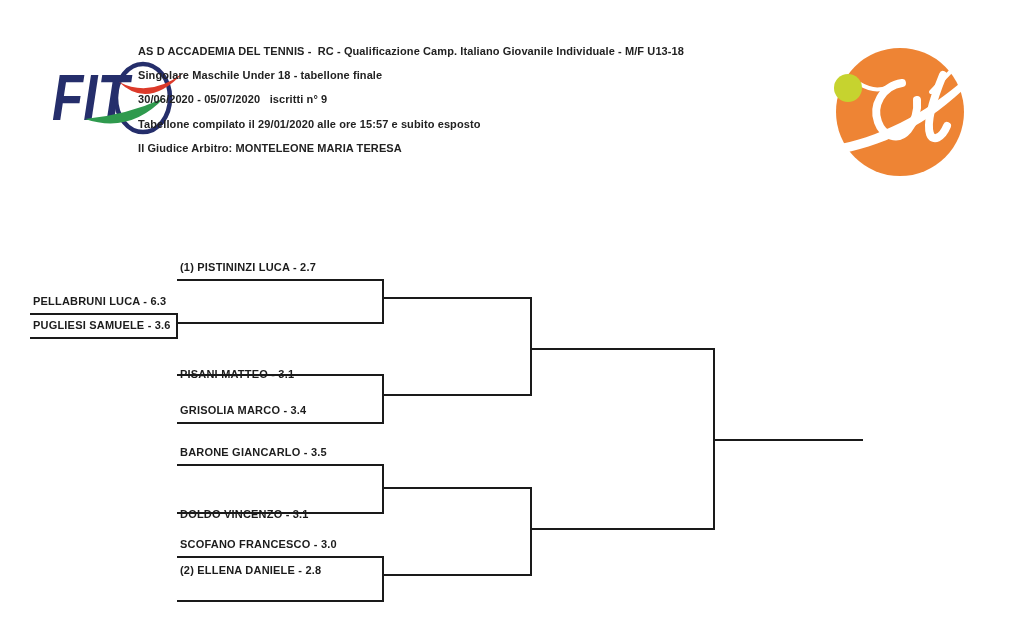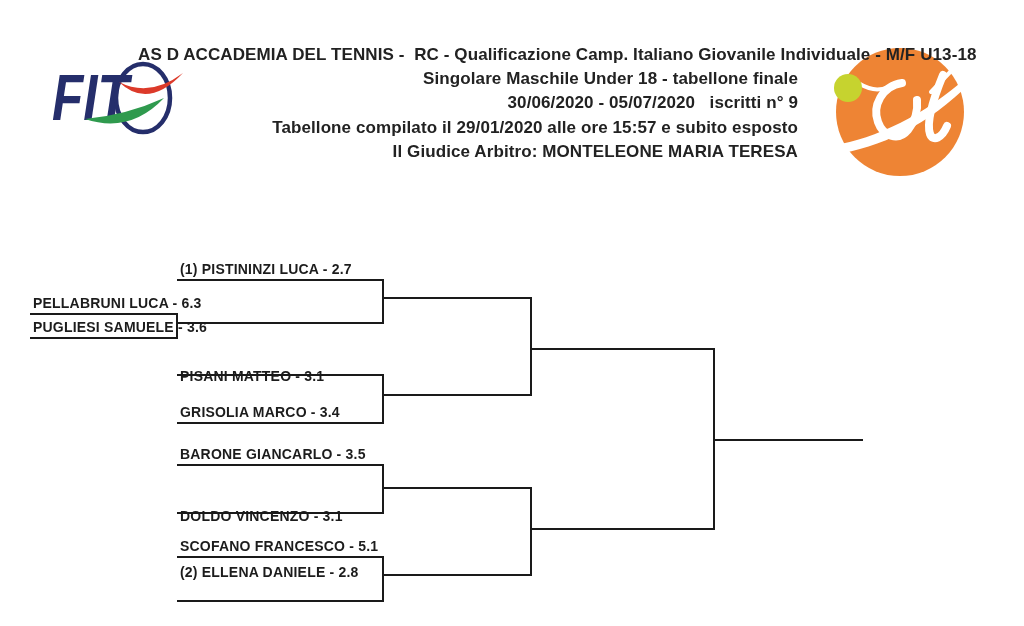--- a/index.html
+++ b/index.html
@@ -4,25 +4,25 @@
 <style>
   html,body{margin:0;padding:0;background:#ffffff;}
   #page{
     position:relative;width:1024px;height:626px;background:#ffffff;overflow:hidden;
     font-family:"Liberation Sans",sans-serif;color:#1c1c1c;
   }
   .hline,.vline{position:absolute;background:#1a1a1a;}
   .hline{height:2px;}
   .vline{width:2px;}
   .hdr{
-    position:absolute;left:138px;width:660px;text-align:right;
-    font-size:17px;font-weight:bold;color:#222;white-space:pre;letter-spacing:.1px;
+    position:absolute;left:138px;width:660px;text-align:left;
+    font-size:11px;font-weight:bold;color:#222;white-space:pre;letter-spacing:.1px;
   }
   .slot{
-    position:absolute;font-size:14px;font-weight:bold;color:#1c1c1c;
+    position:absolute;font-size:11px;font-weight:bold;color:#1c1c1c;
     white-space:pre;letter-spacing:.2px;
   }
   #fit-logo{position:absolute;left:40px;top:56px;}
   #academy-logo{position:absolute;left:830px;top:42px;}
 </style>
 </head>
 <body>
 
 <div id="page">
 
@@ -49,21 +49,21 @@
   <div class="hdr" style="top:118px">Tabellone compilato il 29/01/2020 alle ore 15:57 e subito esposto</div>
   <div class="hdr" style="top:142px">Il Giudice Arbitro: MONTELEONE MARIA TERESA</div>
 
   <div class="slot" style="left:180px;top:261px">(1) PISTININZI LUCA - 2.7</div>
   <div class="slot" style="left:33px;top:295px">PELLABRUNI LUCA - 6.3</div>
   <div class="slot" style="left:33px;top:319px">PUGLIESI SAMUELE - 3.6</div>
   <div class="slot" style="left:180px;top:368px">PISANI MATTEO - 3.1</div>
   <div class="slot" style="left:180px;top:404px">GRISOLIA MARCO - 3.4</div>
   <div class="slot" style="left:180px;top:446px">BARONE GIANCARLO - 3.5</div>
   <div class="slot" style="left:180px;top:508px">DOLDO VINCENZO - 3.1</div>
-  <div class="slot" style="left:180px;top:538px">SCOFANO FRANCESCO - 5.1</div>
+  <div class="slot" style="left:180px;top:538px">SCOFANO FRANCESCO - 3.0</div>
   <div class="slot" style="left:180px;top:564px">(2) ELLENA DANIELE - 2.8</div>
 
   <div class="hline" style="left:177px;top:279px;width:207px"></div>
   <div class="hline" style="left:30px;top:313px;width:148px"></div>
   <div class="hline" style="left:30px;top:337px;width:148px"></div>
   <div class="hline" style="left:176px;top:322px;width:208px"></div>
   <div class="hline" style="left:177px;top:374px;width:207px"></div>
   <div class="hline" style="left:177px;top:422px;width:207px"></div>
   <div class="hline" style="left:177px;top:464px;width:207px"></div>
   <div class="hline" style="left:177px;top:512px;width:207px"></div>

